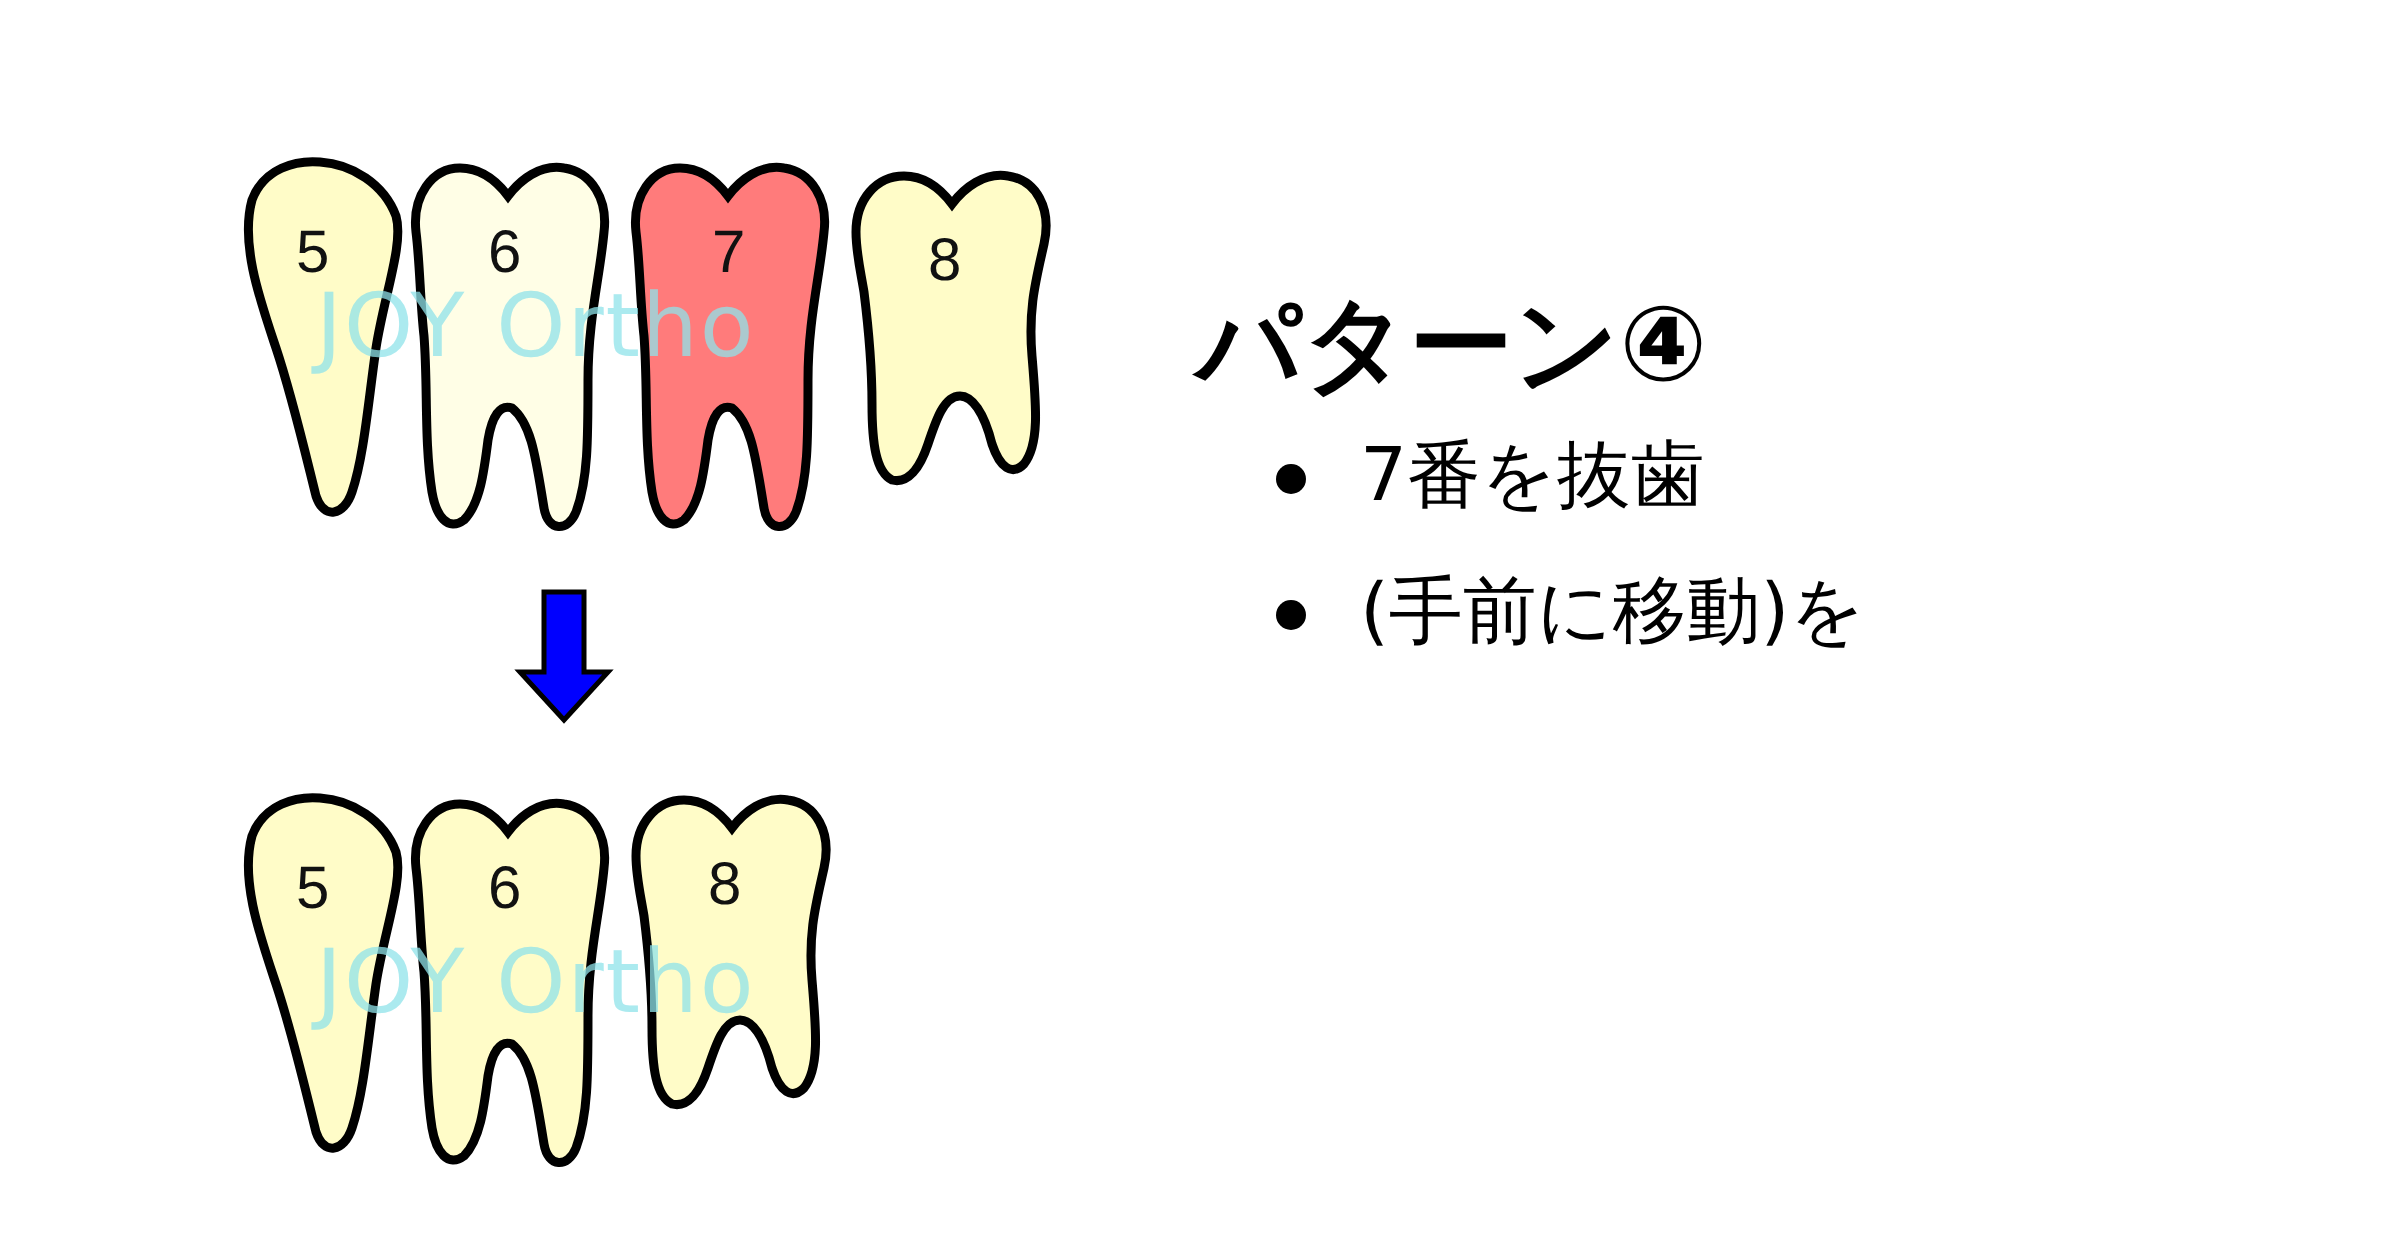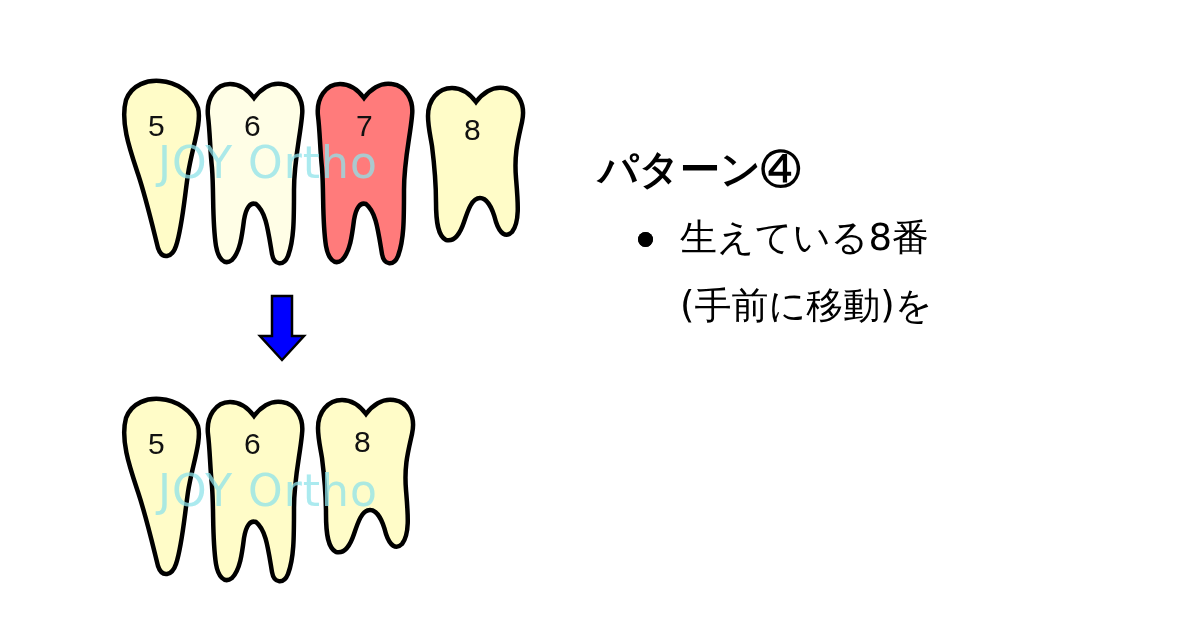--- a/index.html
+++ b/index.html
@@ -5,21 +5,21 @@
     html, body { margin: 0; padding: 0; }
     body {
       width: 1200px; height: 630px; background: #ffffff; position: relative; overflow: hidden;
       font-family: "DejaVu Sans", "Liberation Sans", sans-serif;
     }
     .diagram { position: absolute; left: 0; top: 0; width: 600px; height: 630px; }
     .diagram svg { position: absolute; left: 0; top: 0; }
     .tooth-num { font-family: "Liberation Sans", "DejaVu Sans", sans-serif; font-size: 30px; fill: #111; }
     .watermark { font-family: "DejaVu Sans", "Liberation Sans", sans-serif; font-size: 44px; fill: #8fe3ea; opacity: 0.75; letter-spacing: 1px; }
     .text-block { position: absolute; left: 598px; top: 142px; color: #000; }
-    .title { font-size: 40px; font-weight: bold; line-height: 62px; margin: 0; white-space: nowrap; font-family: Liberation Mono, monospace; }
+    .title { font-size: 52px; font-weight: bold; line-height: 62px; margin: 0; white-space: nowrap; }
     ul { list-style: none; margin: 0; padding: 0; }
     li { position: relative; padding-left: 82px; font-size: 37px; line-height: 68px; white-space: nowrap; }
     li .bullet { position: absolute; left: 40px; top: 28px; width: 15px; height: 15px; border-radius: 50%; background: #000; }
     .cont { display: block; }
     .cont2 { display: block; padding-left: 10px; }
   </style>
 </head>
 <body>
 
 <div class="diagram">
@@ -73,20 +73,20 @@
       <text class="watermark" x="158" y="506">JOY Ortho</text>
     </g>
   </svg>
 </div>
 
 <div class="text-block">
   <h2 class="title">パターン④</h2>
   <ul>
     <li>
       <span class="bullet"></span>
+      <span>7番を抜歯</span>
     </li>
     <li>
       <span class="bullet"></span>
-      <span class="cont">生えている8番</span>
       <span class="cont">(手前に移動)を</span>
     </li>
   </ul>
 </div>
 
 </body></html>

